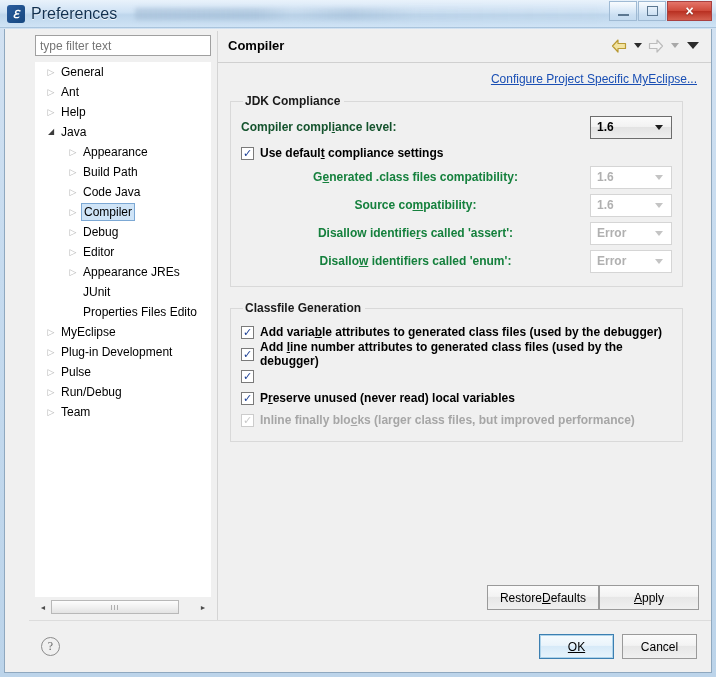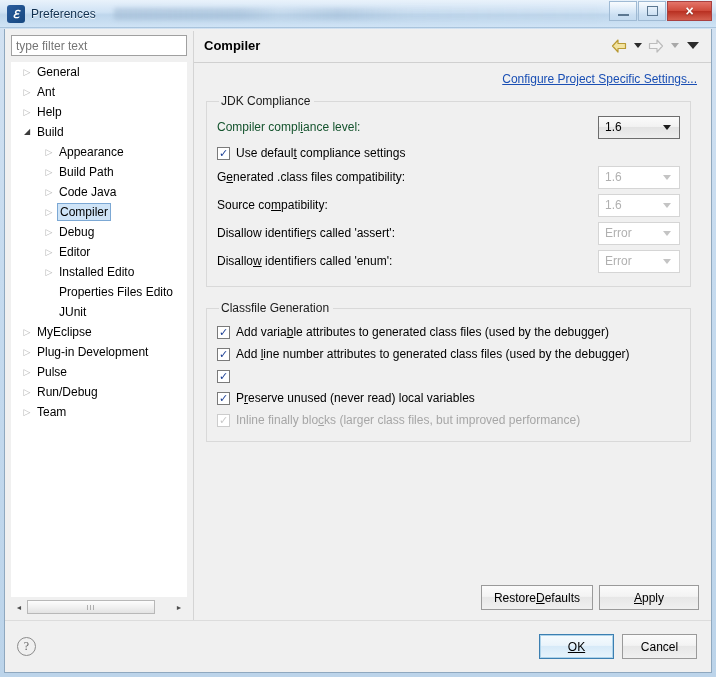--- a/index.html
+++ b/index.html
@@ -30,21 +30,21 @@
   .title-icon {
     width: 18px; height: 18px; margin-left: 7px; margin-right: 6px;
     border-radius: 3px;
     background: linear-gradient(135deg,#2a5d9e 0%,#16477f 100%);
     display: flex; align-items: center; justify-content: center;
     color: #fff; font-style: italic; font-weight: bold; font-size: 11px;
     font-family: "Liberation Serif", serif;
     flex: none;
   }
   .title-text {
-    font-size: 12px; color: #11304f;
+    font-size: 16px; color: #11304f;
     text-shadow: 0 1px 0 rgba(255,255,255,0.85);
     white-space: nowrap;
     flex: none;
   }
   .title-ghost {
     flex: 1 1 auto; height: 12px; margin-left: 18px; margin-right: 8px;
     background: linear-gradient(90deg,
       rgba(160,185,210,0.55) 0%, rgba(150,178,205,0.45) 26%,
       rgba(178,200,220,0.25) 34%, rgba(150,178,205,0.4) 46%,
       rgba(175,198,219,0.18) 60%, rgba(190,210,228,0.12) 100%);
@@ -71,21 +71,21 @@
   .close-glyph { font-size: 14px; font-weight: bold; line-height: 1;
     text-shadow: 0 1px 1px rgba(0,0,0,0.35); font-family: "Liberation Sans", sans-serif; }
 
   
   .dialog-body {
     position: absolute; left: 4px; top: 29px;
     width: 708px; height: 644px;
     background: #f0f0f0;
     border: 1px solid #8fa8bf;
     border-top: none;
-    display: flex; flex-direction: column;
+    display: flex; flex-direction: column; padding-left: 24px;
   }
   .content-area {
     position: relative;
     flex: 1 1 auto;
     background: #f0f0f0;
     display: flex;
   }
 
   
   .left-pane {
@@ -195,35 +195,36 @@
     overflow: hidden;
   }
   .link-row { text-align: right; margin: 3px 2px 8px 0; }
   .link {
     color: #1a4fb4; text-decoration: underline; font-size: 12px; cursor: pointer;
   }
 
   fieldset.group {
     border: 1px solid #d9d9d9;
     border-top: 1px solid #d9d9d9;
-    margin: 0 8px 14px 0;
+    margin: 0 16px 14px 0;
     padding: 6px 10px 10px 10px;
     background: transparent;
+    font-weight: bold;
   }
   fieldset.group legend {
     font-size: 12px; color: #1a1a1a; padding: 0 4px 0 2px; margin-left: 2px;
   }
 
   .field-row {
     display: flex; align-items: center;
     height: 26px;
     margin-bottom: 2px;
   }
   .field-label { font-size: 12px; color: #14532d; flex: 1 1 auto; }
-  .field-label.disabled { color: #000000; }
+  .field-label.disabled { color: #15803d; text-align: center; }
 
   .combo {
     width: 82px; height: 23px; flex: none;
     border: 1px solid #6d6d6d;
     background: linear-gradient(180deg,#fbfbfb 0%,#f2f2f2 45%,#e3e3e3 50%,#eeeeee 100%);
     display: flex; align-items: center;
     padding-left: 6px;
     font-size: 12px; color: #000;
     position: relative;
   }
@@ -255,21 +256,20 @@
     font-family: "DejaVu Sans", sans-serif;
   }
   .check-row.disabled .cbox { border-color: #cccccc; color: #c9c9c9; }
 
   .u { text-decoration: underline; }
 
   
   .apply-row {
     flex: none;
     display: flex; justify-content: flex-end; align-items: center;
-    gap: 6px;
     padding: 0 12px 10px 12px;
   }
   .btn {
     height: 25px;
     min-width: 75px;
     padding: 0 12px;
     border: 1px solid #9a9a9a;
     background: linear-gradient(180deg,#fbfbfb 0%,#f3f3f3 45%,#e7e7e7 50%,#f0f0f0 100%);
     font-size: 12px; color: #000;
     display: flex; align-items: center; justify-content: center;
@@ -336,21 +336,21 @@
             <div class="tree-item lvl1">
               <span class="tw ">▷</span>
               <span class="tree-label">Ant</span>
             </div>
             <div class="tree-item lvl1">
               <span class="tw ">▷</span>
               <span class="tree-label">Help</span>
             </div>
             <div class="tree-item lvl1">
               <span class="tw expanded">◢</span>
-              <span class="tree-label">Build</span>
+              <span class="tree-label">Java</span>
             </div>
             <div class="tree-item lvl2">
               <span class="tw ">▷</span>
               <span class="tree-label">Appearance</span>
             </div>
             <div class="tree-item lvl2">
               <span class="tw ">▷</span>
               <span class="tree-label">Build Path</span>
             </div>
             <div class="tree-item lvl2">
@@ -364,29 +364,29 @@
             <div class="tree-item lvl2">
               <span class="tw ">▷</span>
               <span class="tree-label">Debug</span>
             </div>
             <div class="tree-item lvl2">
               <span class="tw ">▷</span>
               <span class="tree-label">Editor</span>
             </div>
             <div class="tree-item lvl2">
               <span class="tw ">▷</span>
-              <span class="tree-label">Installed Edito</span>
+              <span class="tree-label">Appearance JREs</span>
+            </div>
+            <div class="tree-item lvl2">
+              <span class="tw empty"></span>
+              <span class="tree-label">JUnit</span>
             </div>
             <div class="tree-item lvl2">
               <span class="tw empty"></span>
               <span class="tree-label">Properties Files Edito</span>
-            </div>
-            <div class="tree-item lvl2">
-              <span class="tw empty"></span>
-              <span class="tree-label">JUnit</span>
             </div>
             <div class="tree-item lvl1">
               <span class="tw ">▷</span>
               <span class="tree-label">MyEclipse</span>
             </div>
             <div class="tree-item lvl1">
               <span class="tw ">▷</span>
               <span class="tree-label">Plug-in Development</span>
             </div>
             <div class="tree-item lvl1">
@@ -436,21 +436,21 @@
             </div>
             <div class="tool-btn">
               <span class="caret big"></span>
             </div>
           </div>
         </div>
 
         <div class="page-scroll">
 
           <div class="link-row">
-            <span class="link">Configure Project Specific Settings...</span>
+            <span class="link">Configure Project Specific MyEclipse...</span>
           </div>
 
           <fieldset class="group">
             <legend>JDK Compliance</legend>
 
             <div class="field-row">
               <div class="field-label">
                 <span>Compiler compl</span><span class="u">i</span><span>ance level:</span>
               </div>
               <div class="combo">

